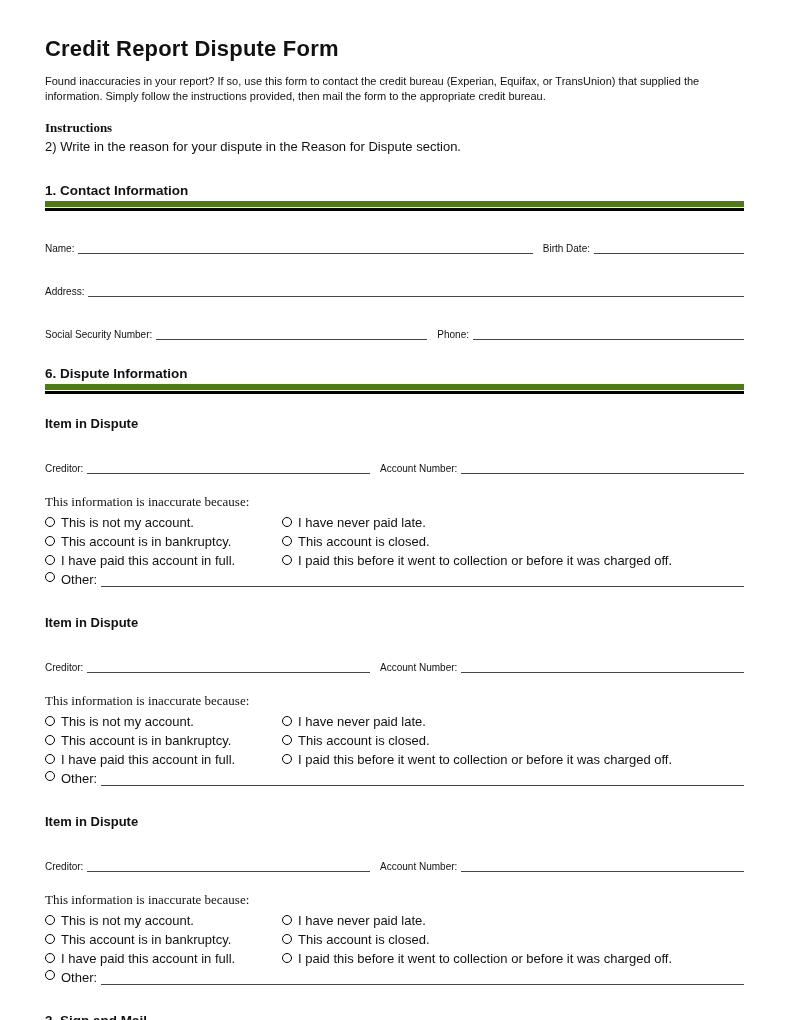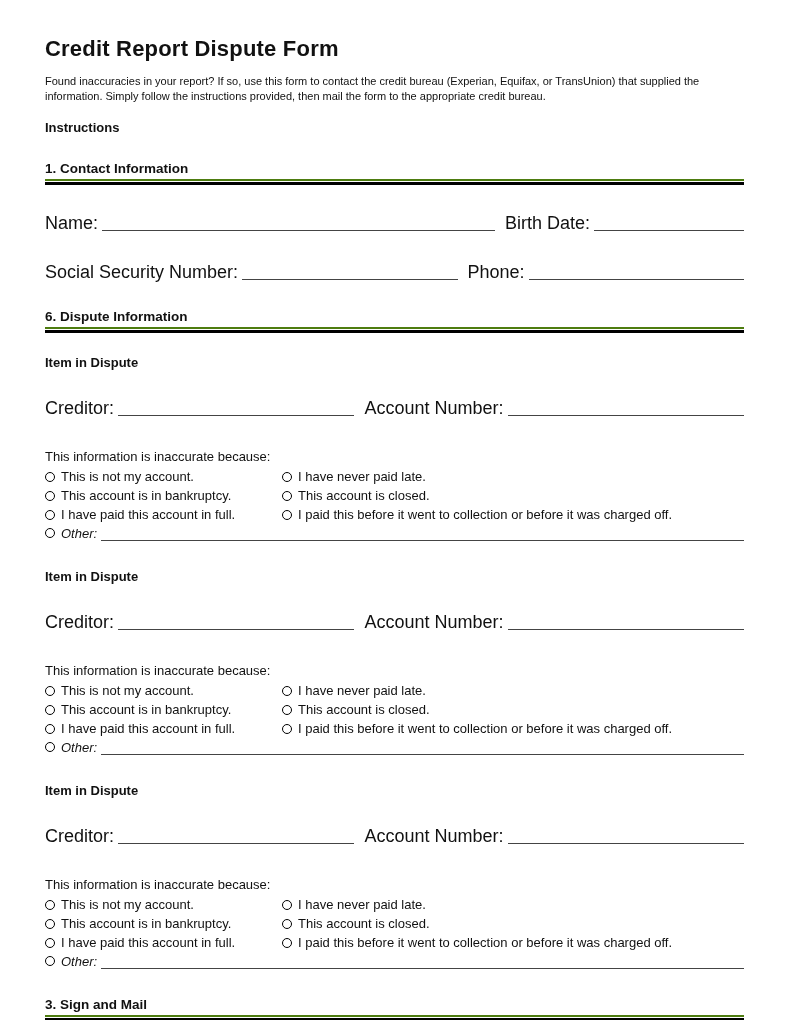--- a/index.html
+++ b/index.html
@@ -25,44 +25,45 @@
   }
   .intro {
     font-size: 11px;
     line-height: 1.38;
     margin-bottom: 16px;
   }
   .instructions-heading {
     font-size: 13px;
     font-weight: 700;
     margin-bottom: 2px;
+    font-family: Liberation Serif, serif;
   }
   .instruction-step {
     font-size: 13px;
     line-height: 1.4;
   }
   .section {
     margin-top: 26px;
   }
   .section-heading {
     font-size: 13.5px;
     font-weight: 700;
     padding-bottom: 3px;
-    border-bottom: 2px solid #4d7c0f;
+    border-bottom: 6px solid #4d7c0f;
   }
   .section-rule {
     height: 3px;
     background: #000;
     margin-top: 1px;
     margin-bottom: 14px;
   }
   .field-row {
     display: flex;
-    align-items: center;
-    font-size: 18px;
+    align-items: flex-end;
+    font-size: 10px;
     margin-bottom: 18px;
     margin-top: 28px;
   }
   .field-row:last-child { margin-bottom: 0; }
   .field-label {
     white-space: nowrap;
     padding-right: 4px;
   }
   .field-label.gap-left { padding-left: 10px; }
   .field-line {
@@ -78,22 +79,23 @@
   .field-line.fixed-150 { flex: 0 0 150px; }
   .item-block { margin-top: 22px; margin-bottom: 28px; }
   .item-block:first-of-type { margin-top: 0; }
   .item-heading {
     font-size: 13px;
     font-weight: 700;
     margin-bottom: 2px;
   }
   .inaccurate-label {
     font-size: 13px;
-    margin-top: 30px;
+    margin-top: 20px;
     margin-bottom: 5px;
+    font-family: Liberation Serif, serif;
   }
   .options-grid {
     display: grid;
     grid-template-columns: 237px 1fr;
     column-gap: 0;
     row-gap: 4px;
     font-size: 13px;
   }
   .option {
     display: flex;
@@ -105,24 +107,23 @@
     width: 10px;
     height: 10px;
     border: 1.6px solid #000;
     border-radius: 50%;
     margin-right: 6px;
     flex: 0 0 auto;
     background: #fff;
   }
   .other-row {
     display: flex;
-    align-items: center;
+    align-items: flex-start;
     font-size: 13px;
     margin-top: 4px;
-    font-style: italic;
   }
   .other-row .radio-circle { margin-bottom: 2px; }
   .sig-row {
     display: flex;
     align-items: flex-end;
     font-size: 13px;
     margin-top: 6px;
     margin-bottom: 0;
   }
 </style>
@@ -130,33 +131,38 @@
 <body>
 
 <div class="page">
 
   <div class="title">Credit Report Dispute Form</div>
 
   <div class="intro">Found inaccuracies in your report? If so, use this form to contact the credit bureau (Experian, Equifax, or TransUnion) that supplied the information. Simply follow the instructions provided, then mail the form to the appropriate credit bureau.</div>
 
   <div>
     <div class="instructions-heading">Instructions</div>
+    <div class="instruction-step">2) Write in the reason for your dispute in the Reason for Dispute section.</div>
   </div>
 
   <div class="section">
     <div class="section-heading">1. Contact Information</div>
     <div class="section-rule"></div>
 
     <div class="field-row">
       <span class="field-label">Name:</span>
       <span class="field-line w-lg"></span>
       <span class="field-label gap-left">Birth Date:</span>
       <span class="field-line fixed-150"></span>
     </div>
 
+    <div class="field-row">
+      <span class="field-label">Address:</span>
+      <span class="field-line"></span>
+    </div>
 
 
     <div class="field-row">
       <span class="field-label">Social Security Number:</span>
       <span class="field-line w-md"></span>
       <span class="field-label gap-left">Phone:</span>
       <span class="field-line w-md"></span>
     </div>
   </div>
 

